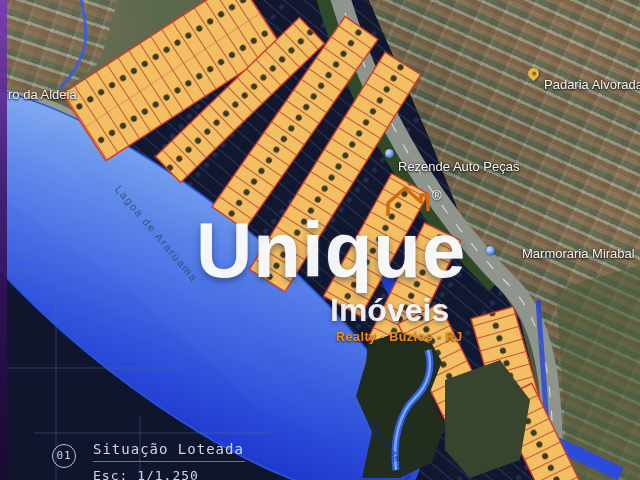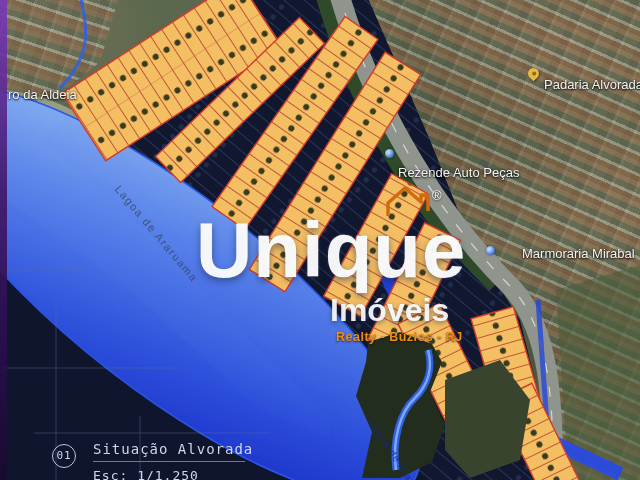--- a/index.html
+++ b/index.html
@@ -161,31 +161,31 @@
   </svg>
 
   <div id="purple-bar"></div>
 
   <div class="lbl" style="left:2px;top:88px;padding-left:6px;">ro da Aldeia</div>
 
   <div id="pin" style="left:528px;top:68px;"></div>
   <div class="lbl" style="left:544px;top:78px;">Padaria Alvorada</div>
 
   <span class="poi-dot" style="left:385px;top:149px;"></span>
-  <div class="lbl" style="left:398px;top:166px;">Rezende Auto Peças</div>
+  <div class="lbl" style="left:398px;top:160px;">Rezende Auto Peças</div>
 
   <span class="poi-dot" style="left:486px;top:246px;"></span>
   <div class="lbl" style="left:499px;top:247px;padding-left:23px;">Marmoraria Mirabal</div>
 
   <div class="lbl" id="lagoon-label" style="left:122px;top:183px;">Lagoa de Araruama</div>
   <div class="lbl" id="lagoon-label2" style="left:376px;top:417px;">Lagoa de Araruama</div>
 
   <div id="wm-brand">Unique</div>
   <div id="wm-reg">®</div>
   <div id="wm-type">Imóveis</div>
   <div id="wm-tag">Realty - Búzios - RJ</div>
 
   <div id="legend-circle" class="bp">01</div>
-  <div id="legend-title" class="bp">Situação Alvorada</div>
+  <div id="legend-title" class="bp">Situação Loteada</div>
   <div id="legend-underline"></div>
   <div id="legend-scale" class="bp">Esc: 1/1.250</div>
 
 </div>
 
 </body></html>

